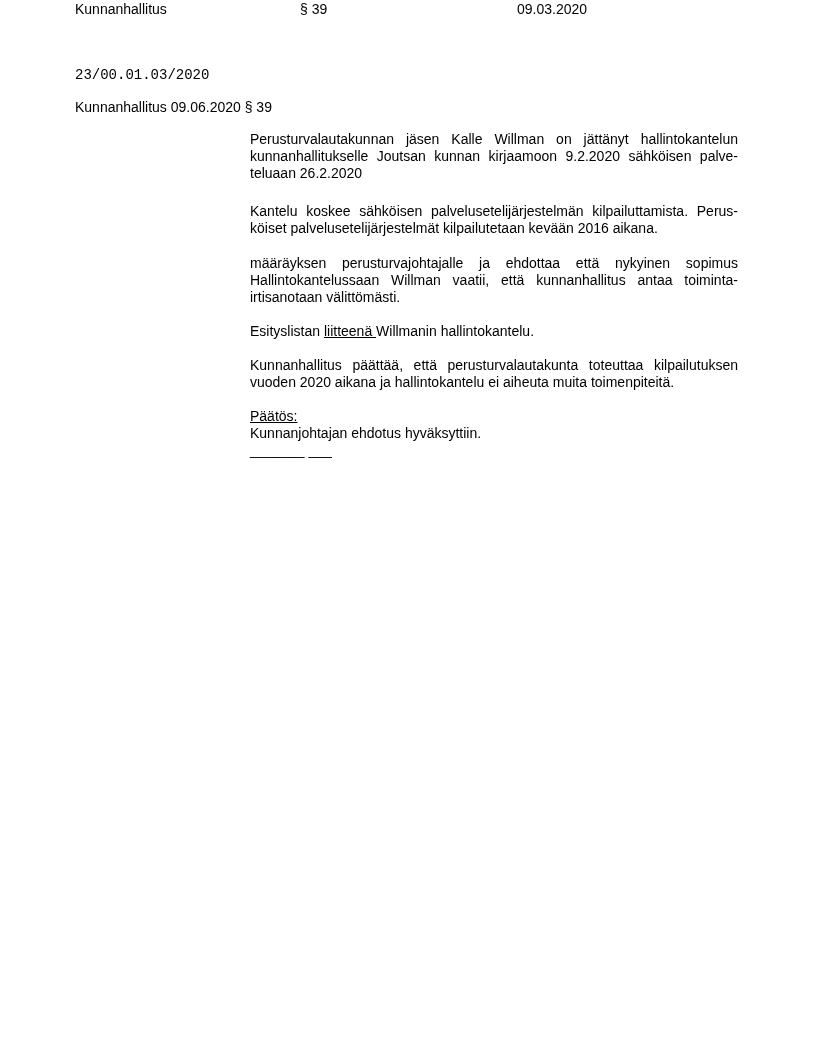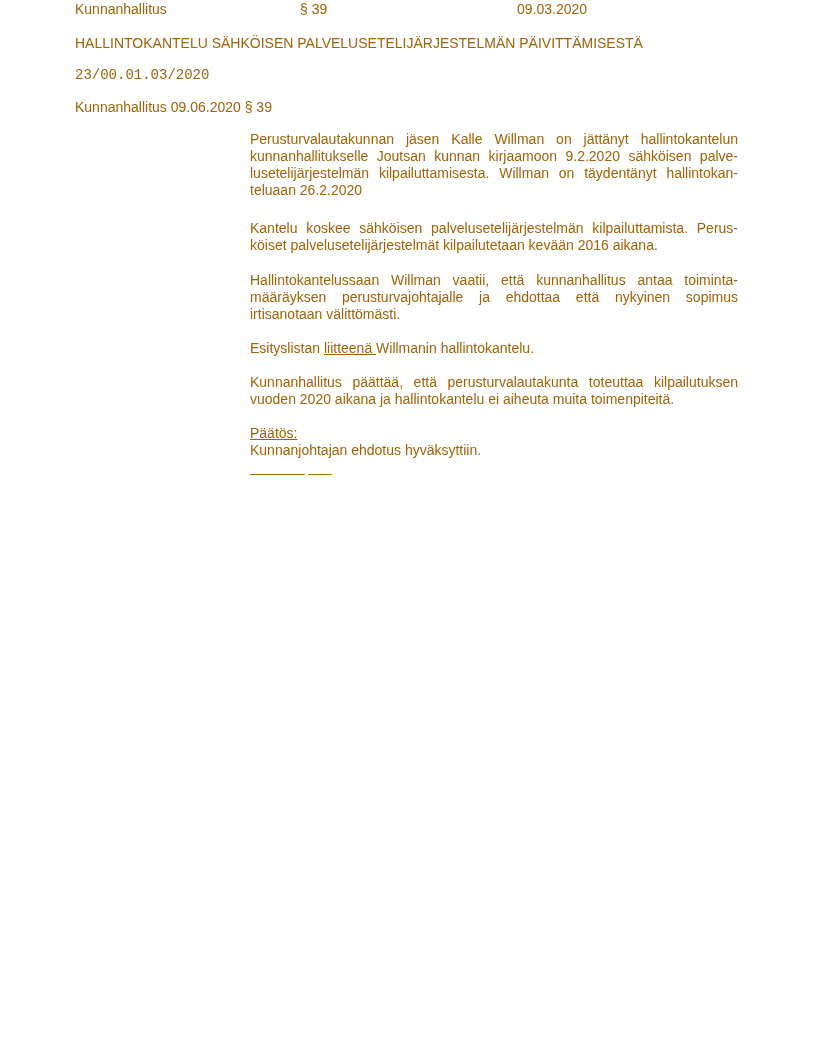--- a/index.html
+++ b/index.html
@@ -4,21 +4,21 @@
 <style>
   html, body { margin: 0; padding: 0; background: #ffffff; }
   .page {
     position: relative;
     width: 816px;
     height: 1056px;
     background: #ffffff;
     font-family: "Liberation Sans", sans-serif;
     font-size: 14px;
     line-height: 17px;
-    color: #a16207;
+    color: #000000;
     overflow: hidden;
   }
   .header { position: absolute; top: 1px; left: 75px; height: 17px; width: 663px; }
   .h-org  { position: absolute; left: 0; top: 0; white-space: nowrap; }
   .h-sec  { position: absolute; left: 225px; top: 0; white-space: nowrap; }
   .h-date { position: absolute; left: 442px; top: 0; white-space: nowrap; }
 
   .title   { position: absolute; top: 35px; left: 75px; white-space: nowrap; }
   .case    { position: absolute; top: 67px; left: 75px; white-space: nowrap; font-family: Liberation Mono, monospace; }
   .meeting { position: absolute; top: 99px; left: 75px; white-space: nowrap; }
@@ -42,43 +42,41 @@
 <body>
 
 <div class="page">
 
   <div class="header">
     <span class="h-org">Kunnanhallitus</span>
     <span class="h-sec">§ 39</span>
     <span class="h-date">09.03.2020</span>
   </div>
 
-  <div class="title">HALLINTOKANTELU SÄHKÖISEN PALVELUSETELIJÄRJESTELMÄN PÄIVITTÄMISESTÄ</div>
 
   <div class="case">23/00.01.03/2020</div>
 
   <div class="meeting">Kunnanhallitus 09.06.2020 § 39</div>
 
   <div class="body-col">
 
     <div class="para p1">
       <div class="jline">Perusturvalautakunnan jäsen Kalle Willman on jättänyt hallintokantelun</div>
       <div class="jline">kunnanhallitukselle Joutsan kunnan kirjaamoon 9.2.2020 sähköisen palve-</div>
-      <div class="jline">lusetelijärjestelmän kilpailuttamisesta. Willman on täydentänyt hallintokan-</div>
       <div class="lline">teluaan 26.2.2020</div>
     </div>
 
     <div class="para p2">
       <div class="jline">Kantelu koskee sähköisen palvelusetelijärjestelmän kilpailuttamista. Perus-</div>
       <div class="lline">köiset palvelusetelijärjestelmät kilpailutetaan kevään 2016 aikana.</div>
     </div>
 
     <div class="para p3">
+      <div class="jline">määräyksen perusturvajohtajalle ja ehdottaa että nykyinen sopimus</div>
       <div class="jline">Hallintokantelussaan Willman vaatii, että kunnanhallitus antaa toiminta-</div>
-      <div class="jline">määräyksen perusturvajohtajalle ja ehdottaa että nykyinen sopimus</div>
       <div class="lline">irtisanotaan välittömästi.</div>
     </div>
 
     <div class="para attach lline"><span>Esityslistan </span><span class="u">liitteenä </span><span>Willmanin hallintokantelu.</span></div>
 
     <div class="para prop">
       <div class="jline">Kunnanhallitus päättää, että perusturvalautakunta toteuttaa kilpailutuksen</div>
       <div class="lline">vuoden 2020 aikana ja hallintokantelu ei aiheuta muita toimenpiteitä.</div>
     </div>
 

